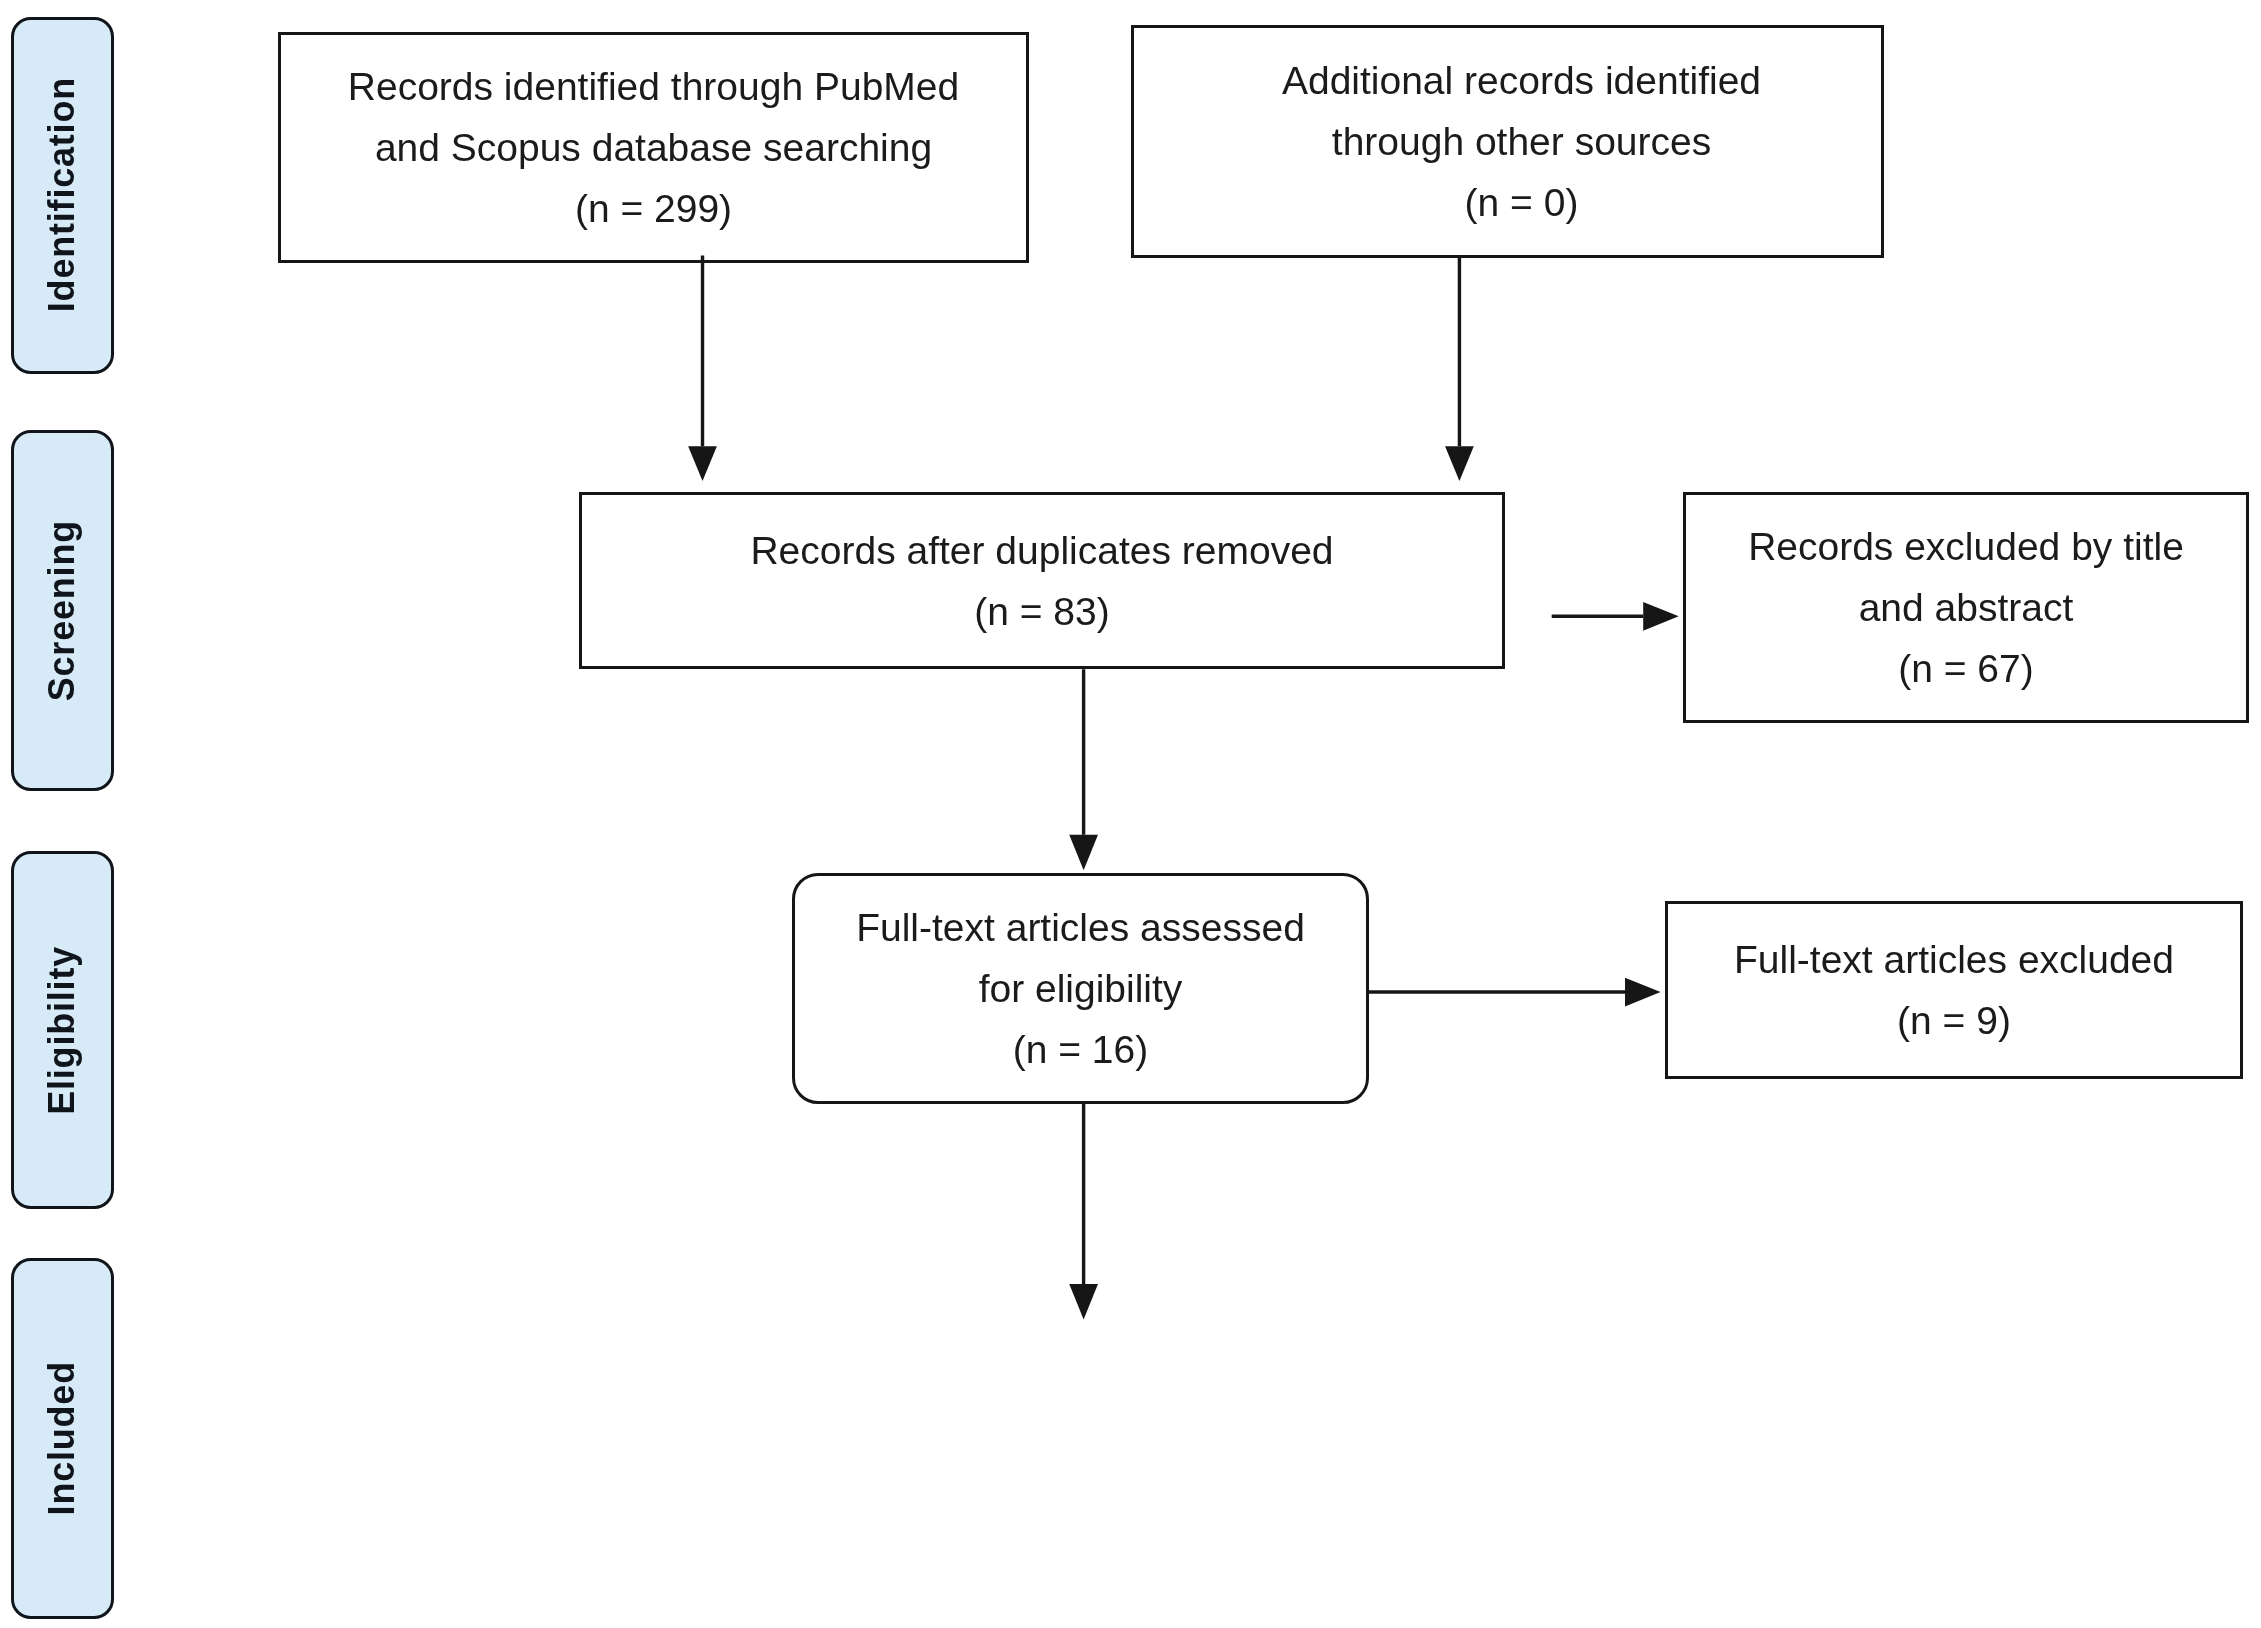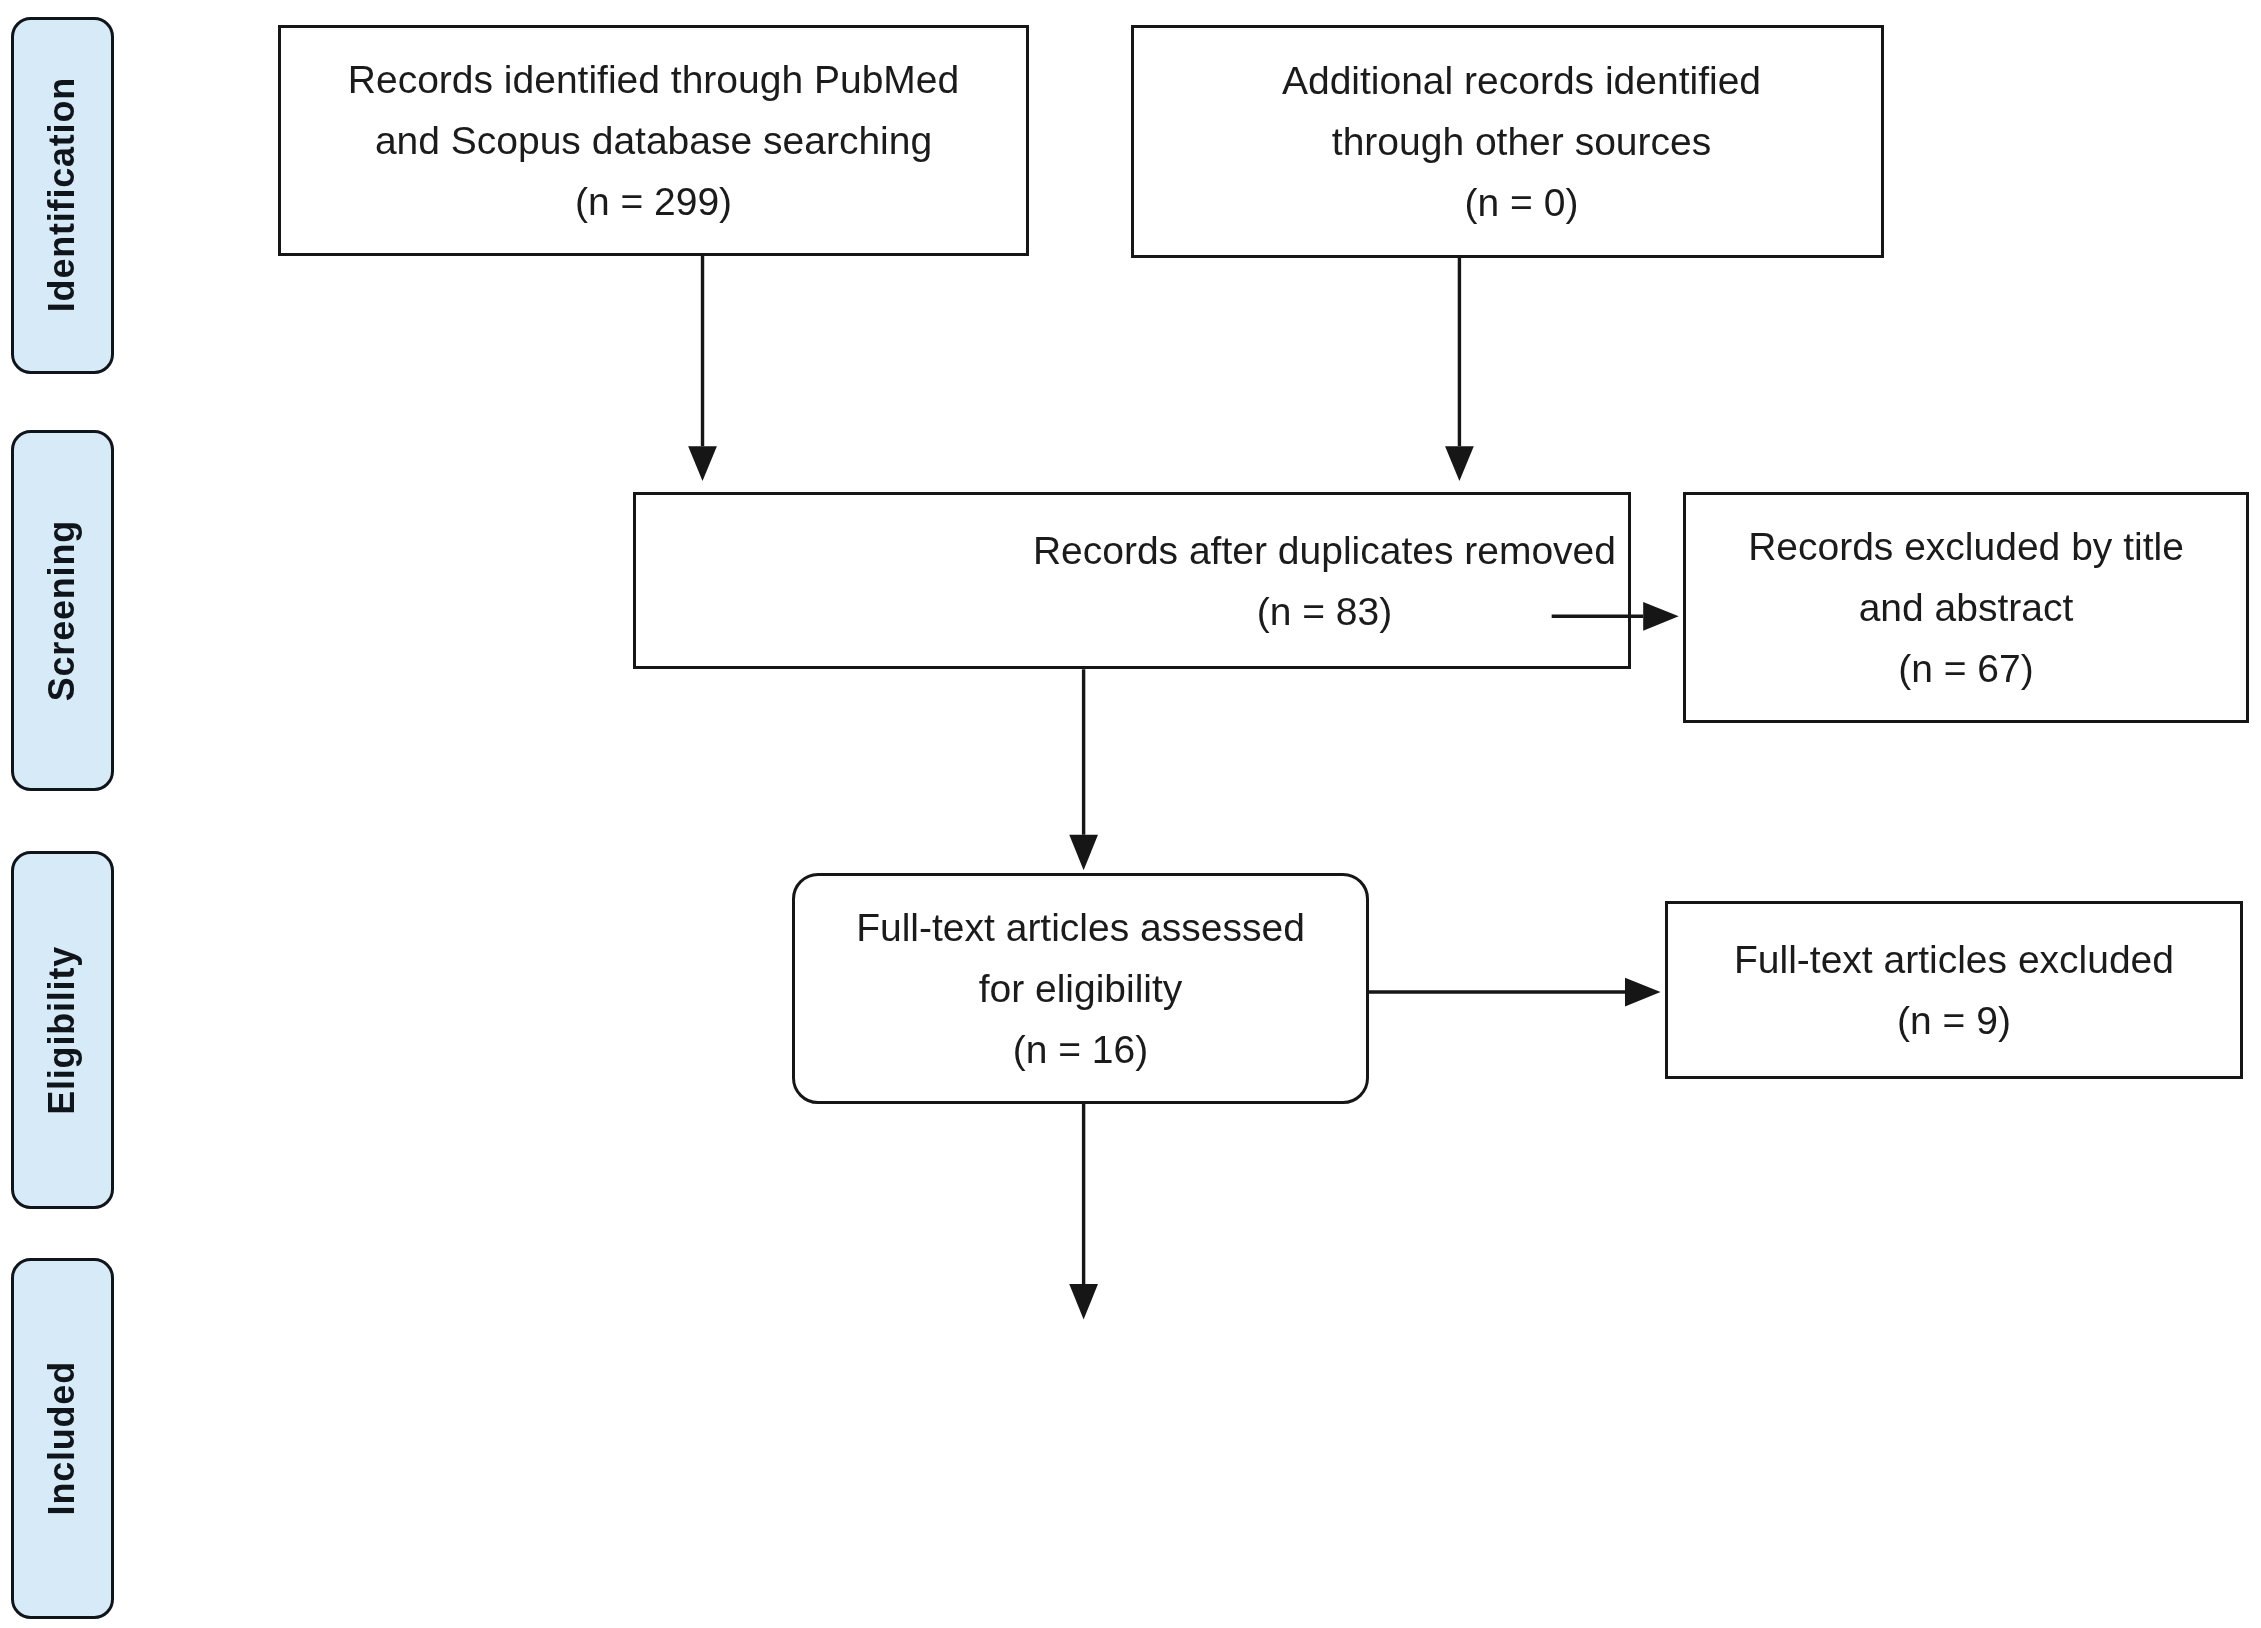--- a/index.html
+++ b/index.html
@@ -85,33 +85,33 @@
   <div class="stage" style="top:430px;height:361px;">
     <span class="stage-text">Screening</span>
   </div>
   <div class="stage" style="top:851px;height:358px;">
     <span class="stage-text">Eligibility</span>
   </div>
   <div class="stage" style="top:1258px;height:361px;">
     <span class="stage-text">Included</span>
   </div>
 
-  <div class="flow-box" style="left:278px;top:25px;width:751px;height:231px;">
+  <div class="flow-box" style="left:278px;top:32px;width:751px;height:231px;">
     <div class="box-text">Records identified through PubMed
 and Scopus database searching
 (n = 299)</div>
   </div>
 
   <div class="flow-box" style="left:1131px;top:25px;width:753px;height:233px;padding-left:28px;">
     <div class="box-text">Additional records identified
 through other sources
 (n = 0)</div>
   </div>
 
-  <div class="flow-box" style="left:633px;top:492px;width:998px;height:177px;justify-content:flex-end;">
+  <div class="flow-box" style="left:579px;top:492px;width:926px;height:177px;">
     <div class="box-text">Records after duplicates removed
 (n = 83)</div>
   </div>
 
   <div class="flow-box" style="left:1683px;top:492px;width:566px;height:231px;">
     <div class="box-text">Records excluded by title
 and abstract
 (n = 67)</div>
   </div>
 

